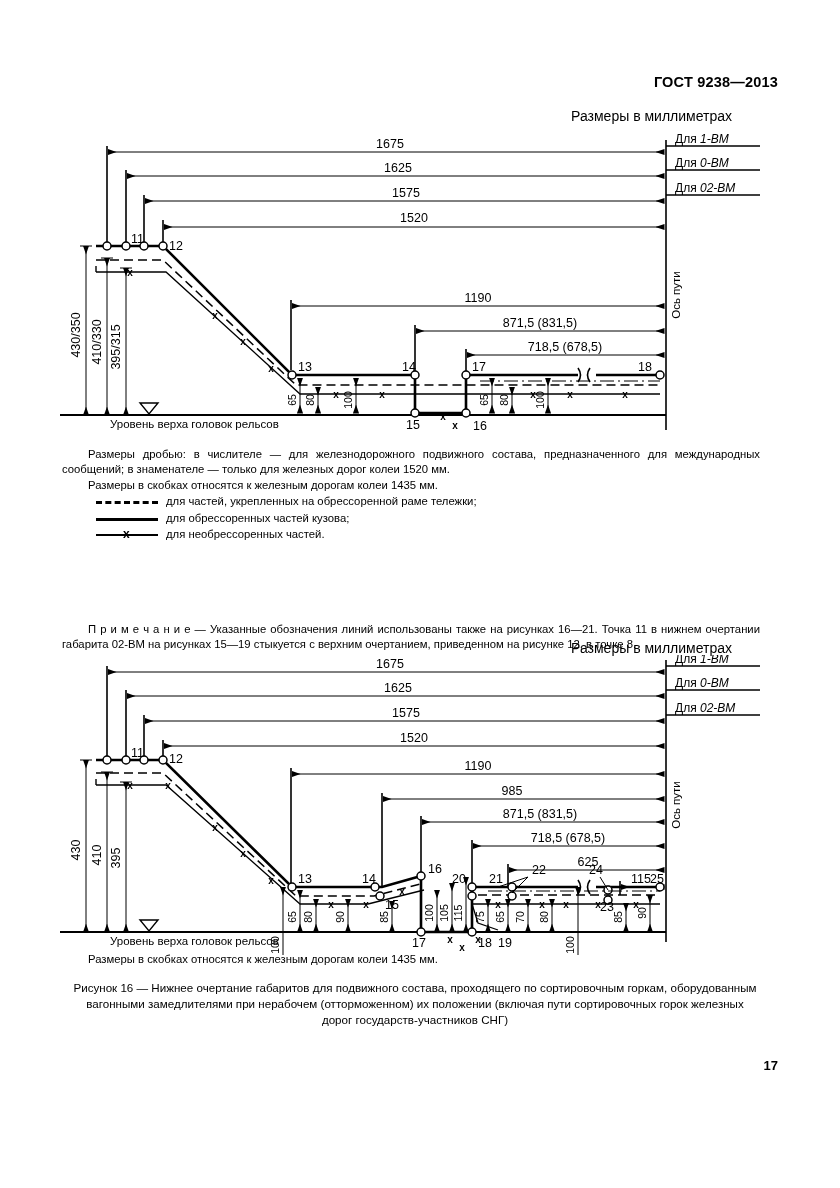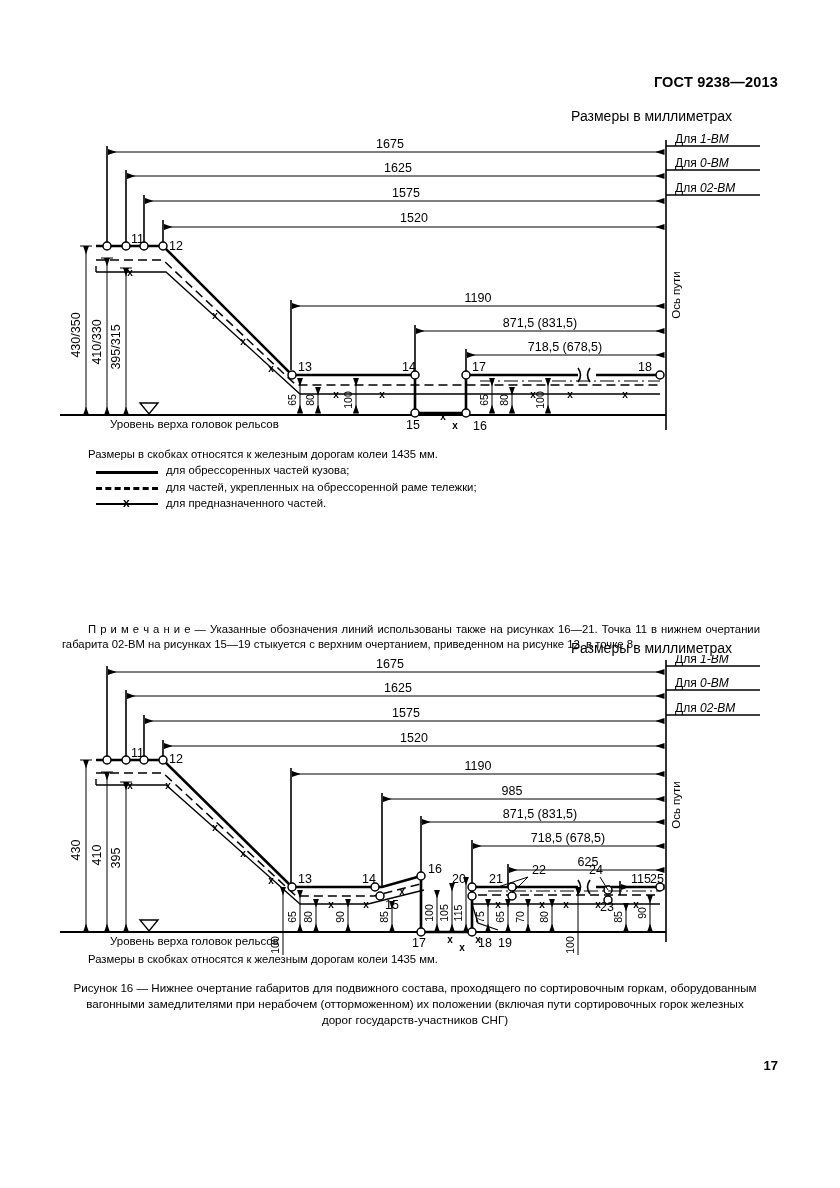--- a/index.html
+++ b/index.html
@@ -177,39 +177,40 @@
       <text x="473" y="430">16</text>
       <text x="472" y="371">17</text>
       <text x="652" y="371" text-anchor="end">18</text>
     </g>
 
     <text x="110" y="428" font-size="11.5">Уровень верха головок рельсов</text>
   </svg>
   </div>
 
   <div class="para" style="left:62px;top:447px;width:698px;">
+    <div style="text-indent:26px;">Размеры дробью: в числителе — для железнодорожного подвижного состава, предназначенного для международных сообщений; в знаменателе — только для железных дорог колеи 1520 мм.</div>
     <div style="text-indent:26px;">Размеры в скобках относятся к железным дорогам колеи 1435 мм.</div>
+    <div class="legend-row">
+      <span class="sw dash">
+          <i></i>
+        </span>
+      <span class="legend-label">для частей, укрепленных на обрессоренной раме тележки;</span>
+    </div>
     <div class="legend-row">
       <span class="sw">
           <i></i>
         </span>
       <span class="legend-label">для обрессоренных частей кузова;</span>
     </div>
     <div class="legend-row">
-      <span class="sw dash">
-          <i></i>
-        </span>
-      <span class="legend-label">для частей, укрепленных на обрессоренной раме тележки;</span>
-    </div>
-    <div class="legend-row">
       <span class="sw xline">
           <i></i>
           <b>x</b>
         </span>
-      <span class="legend-label">для предназначенного частей.</span>
+      <span class="legend-label">для необрессоренных частей.</span>
     </div>
   </div>
 
 
   <div class="para" style="left:62px;top:622px;width:698px;text-indent:26px;">
     <span>П р и м е ч а н и е — Указанные обозначения линий использованы также на рисунках 16—21. Точка 11 в нижнем очертании габарита 02-ВМ на рисунках 15—19 стыкуется с верхним очертанием, приведенном на рисунке 12, в точке 8.</span>
   </div>
 
   <div class="mm-note" style="right:108px;top:640px;">Размеры в миллиметрах</div>
 

